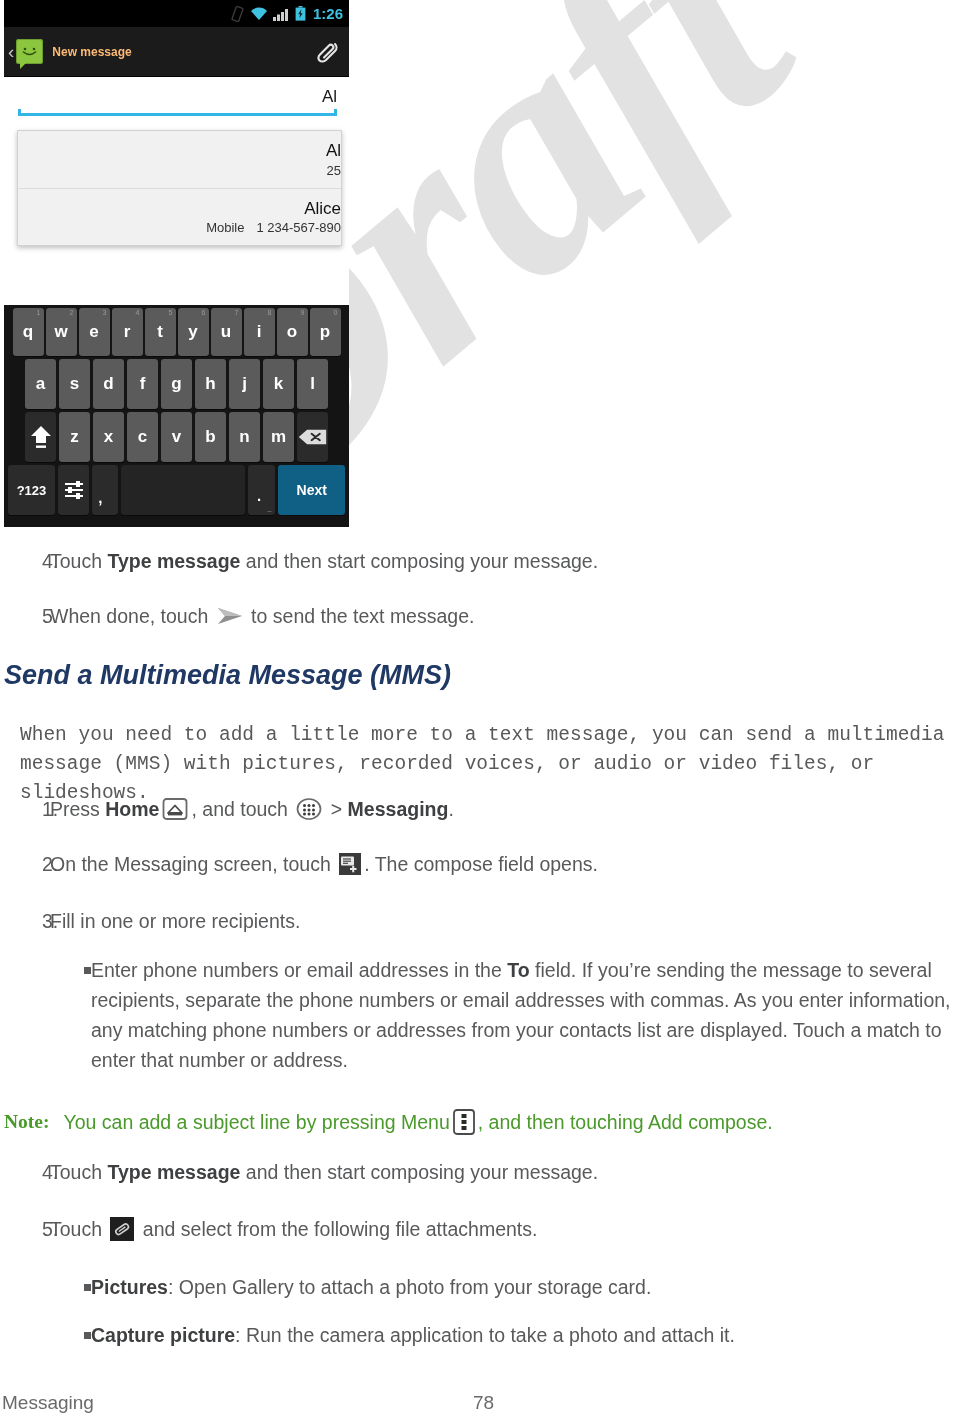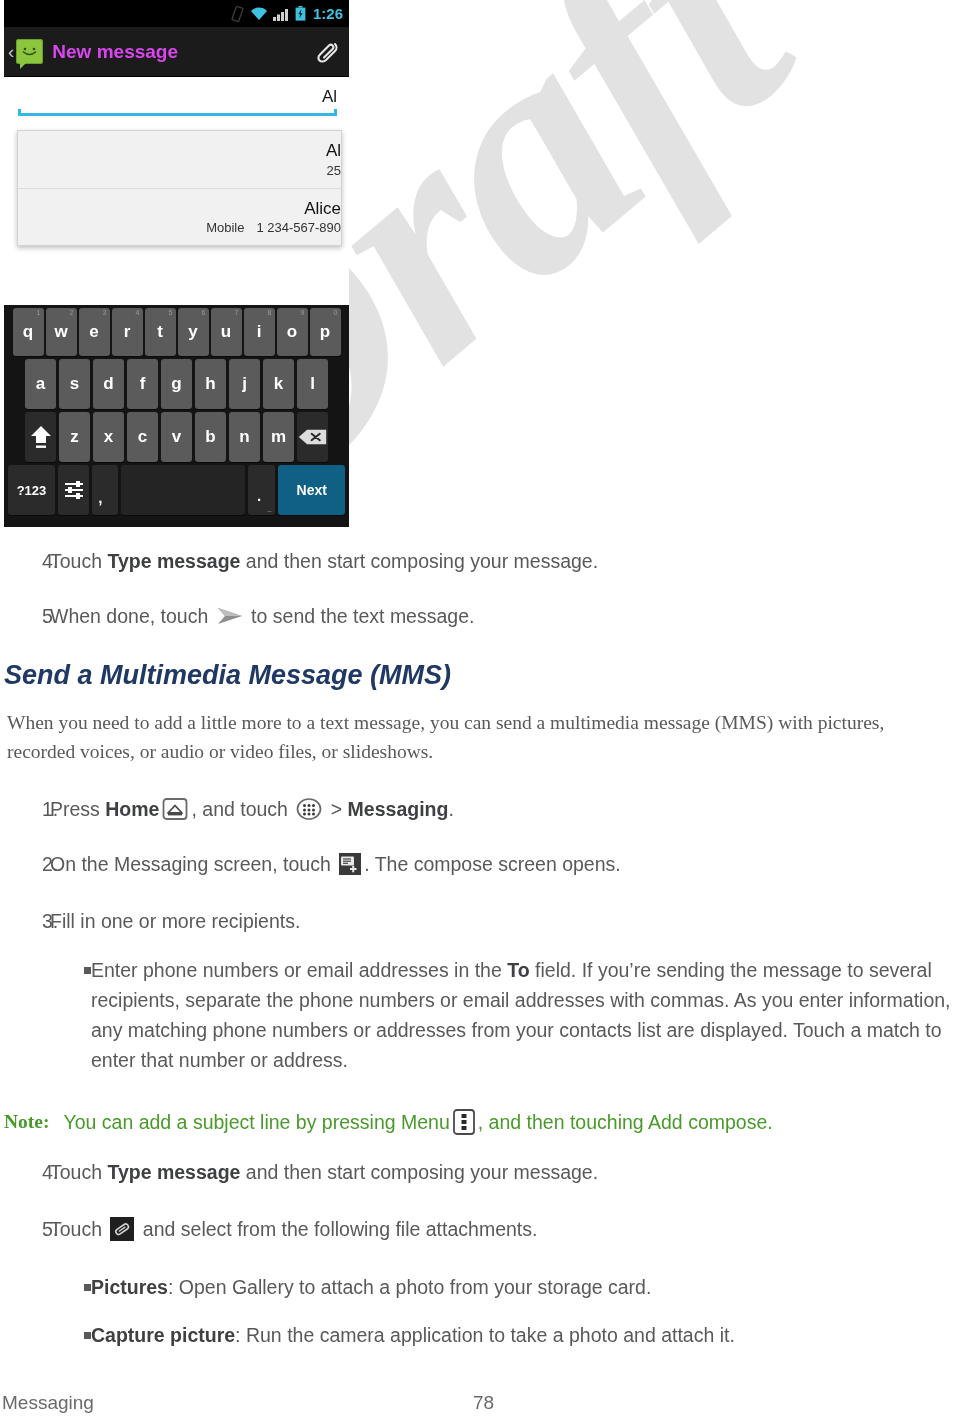--- a/index.html
+++ b/index.html
@@ -96,22 +96,22 @@
     left: 4px; bottom: -5px;
     border-left: 6px solid #8cc63f;
     border-bottom: 6px solid transparent;
   }
   .smiley {
     position: absolute;
     left: 4px; top: 6px;
     width: 19px; height: 13px;
   }
   .ab-title {
-    color: #d946ef;
-    font-size: 19px;
+    color: #fdba74;
+    font-size: 12px;
     font-weight: bold;
     flex: 1;
     font-family: "Liberation Sans", sans-serif;
   }
   .ab-clip { width: 26px; height: 28px; }
 
   .compose-body {
     position: relative;
     height: 450px;
     background: #ffffff;
@@ -280,25 +280,25 @@
     margin: 0;
     font-size: 27px;
     font-style: italic;
     font-weight: bold;
     color: #1f3864;
     font-family: "Liberation Sans", sans-serif;
     letter-spacing: 0px;
   }
   p.para {
     position: absolute;
-    margin: 3px;
+    margin: 16px;
     color: #58595b;
     font-size: 19.5px;
     line-height: 29px;
-    font-family: Liberation Serif, serif;
+    font-family: Liberation Mono, monospace;
   }
 
   .bullet {
     position: absolute;
     display: flex;
     color: #58595b;
     font-size: 19.5px;
     line-height: 30px;
     font-family: "Liberation Sans", sans-serif;
   }
@@ -593,21 +593,21 @@
               <rect x="2" y="3.5" width="13" height="9" rx="1" fill="#e8e8e8"></rect>
               <g stroke="#3a3a3a" stroke-width="1.1">
                 <line x1="4" y1="6" x2="12" y2="6"></line>
                 <line x1="4" y1="8.2" x2="12" y2="8.2"></line>
                 <line x1="4" y1="10.3" x2="9" y2="10.3"></line>
               </g>
               <g fill="#e8e8e8">
                 <rect x="13.2" y="12.8" width="2" height="6.5"></rect>
                 <rect x="11" y="15" width="6.5" height="2"></rect>
               </g>
-            </svg></span><span>. The compose screen opens.</span></span>
+            </svg></span><span>. The compose field opens.</span></span>
     </div>
 
     <div class="step" style="left:4px; top:907px; width:940px;">
       <span class="num">3.</span>
       <span class="body">Fill in one or more recipients.</span>
     </div>
 
     <div class="bullet" style="left:0px; top:955px; width:967px;">
       <span class="sq"><i></i></span>
       <span class="body"><span>Enter phone numbers or email addresses in the </span><b>To</b><span> field. If you’re sending the message to several recipients, separate the phone numbers or email addresses with commas. As you enter information, any matching phone numbers or addresses from your contacts list are displayed. Touch a match to enter that number or address.</span></span>

